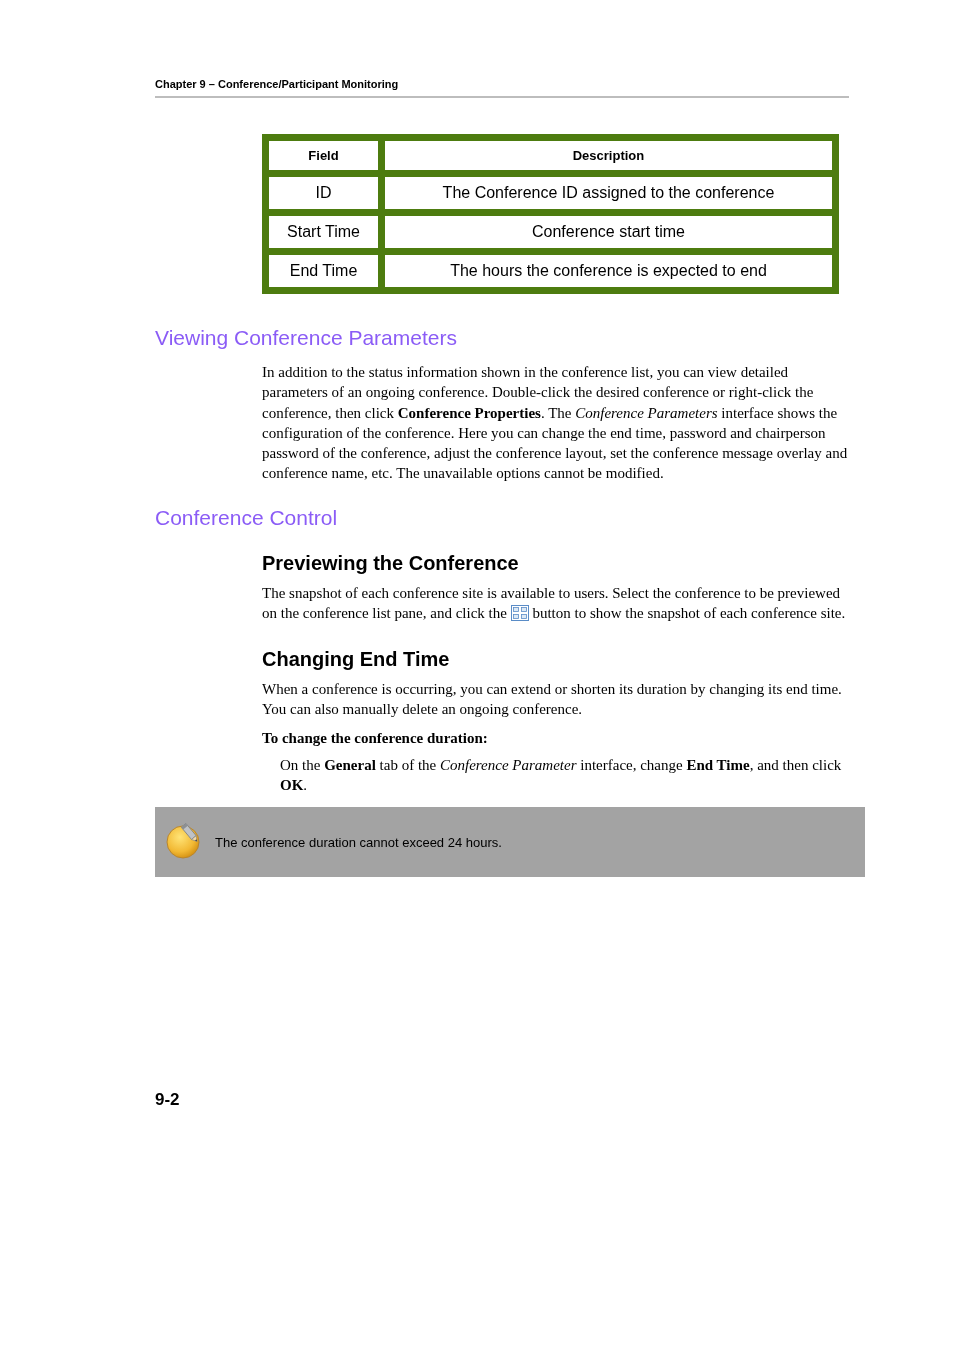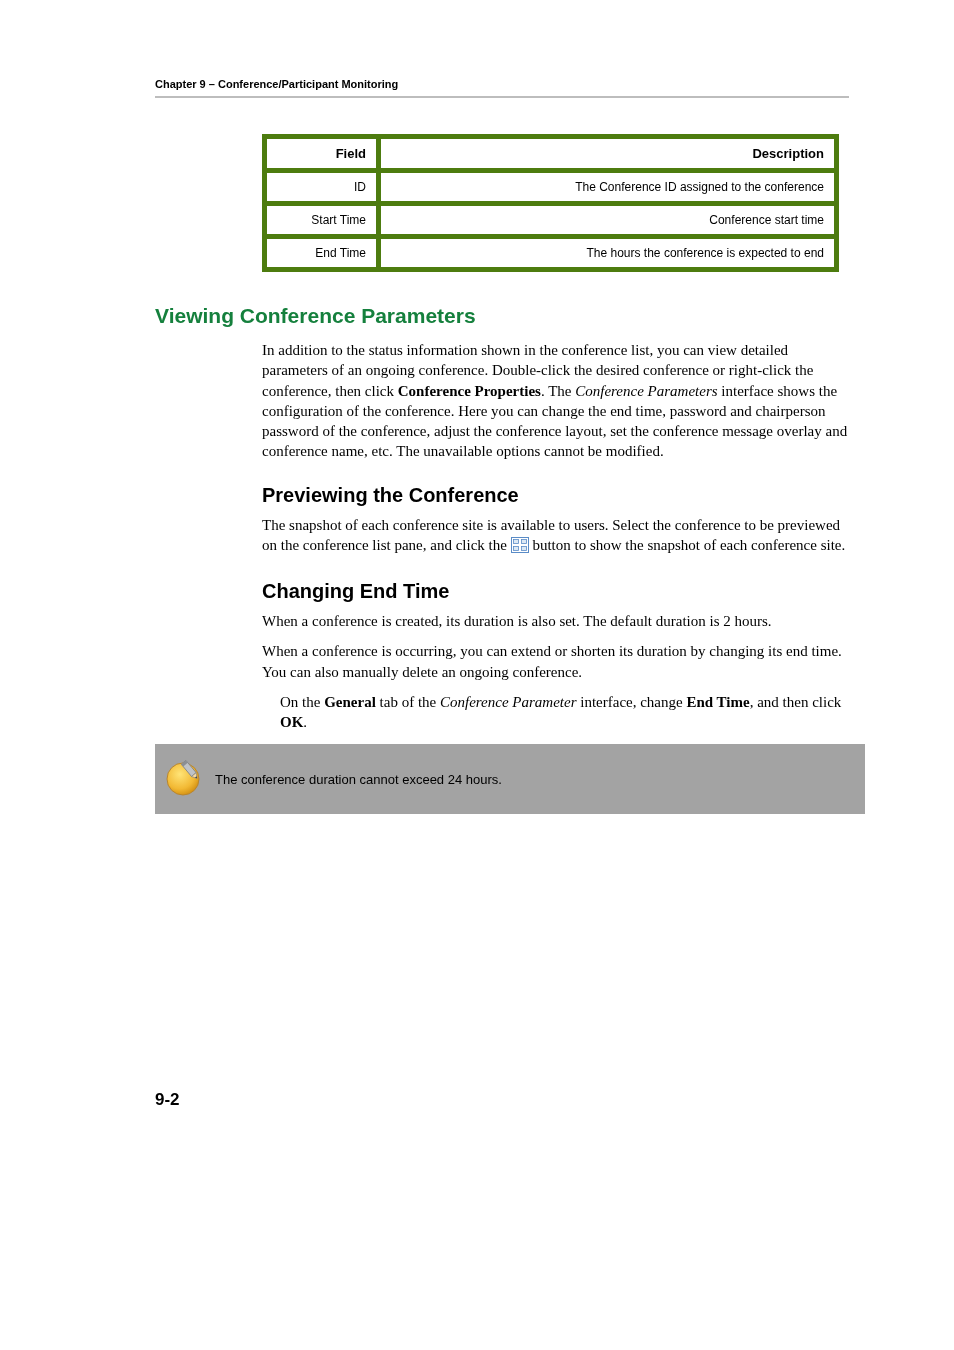--- a/index.html
+++ b/index.html
@@ -33,42 +33,42 @@
   .content-block {
     margin-left: 107px; 
   }
   table.simple {
     border-collapse: collapse;
     width: 577px;
     margin-left: 107px;
     margin-bottom: 32px;
   }
   table.simple th, table.simple td {
-    border: 5px solid #4d7c0f;
+    border: 7px solid #4d7c0f;
     padding: 7px 10px;
-    text-align: right;
+    text-align: center;
     vertical-align: top;
   }
   table.simple th {
     font-family: Arial, Helvetica, sans-serif;
     font-weight: bold;
     font-size: 13px;
   }
   table.simple td {
     font-family: Arial, Helvetica, sans-serif;
-    font-size: 12px;
+    font-size: 16px;
   }
   table.simple .col-field {
     width: 89px;
   }
   h1.section {
     font-family: "Futura", "Century Gothic", "Helvetica Neue", Arial, sans-serif;
-    font-weight: 700;
+    font-weight: 400;
     font-size: 21px;
-    color: #15803d;
+    color: #8b5cf6;
     margin: 22px 0 12px 0;
   }
   h2.subsection {
     font-family: "Futura", "Century Gothic", "Helvetica Neue", Arial, sans-serif;
     font-weight: 800;
     font-size: 20px;
     color: #000;
     margin: 22px 0 8px 0;
   }
   p.body {
@@ -151,41 +151,42 @@
     </tbody>
   </table>
 
   <h1 class="section">Viewing Conference Parameters</h1>
   <div class="content-block">
     <p class="body">
       <span>In addition to the status information shown in the conference list, you can view detailed parameters of an ongoing conference. Double-click the desired conference or right-click the conference, then click </span><b>Conference Properties</b><span>. The </span><i>Conference Parameters</i><span> interface shows the configuration of the conference. Here you can change the end time, password and chairperson password of the conference, adjust the conference layout, set the conference message overlay and conference name, etc. The unavailable options cannot be modified.</span>
     </p>
   </div>
 
+  <h1 class="section">Conference Control</h1>
 
   <div class="content-block">
 
     <h2 class="subsection">Previewing the Conference</h2>
     <p class="body">
       <span>The snapshot of each conference site is available to users. Select the conference to be previewed on the conference list pane, and click the </span>
       <span class="inline-icon">
         <svg width="18" height="16" viewBox="0 0 18 16">
           <rect x="0.5" y="0.5" width="17" height="15" fill="#ffffff" stroke="#5a8cc7" stroke-width="1"></rect>
           <rect x="2.5" y="2.5" width="5" height="4" fill="#dce9f5" stroke="#5a8cc7" stroke-width="0.8"></rect>
           <rect x="10.5" y="2.5" width="5" height="4" fill="#dce9f5" stroke="#5a8cc7" stroke-width="0.8"></rect>
           <rect x="2.5" y="9.5" width="5" height="4" fill="#dce9f5" stroke="#5a8cc7" stroke-width="0.8"></rect>
           <rect x="10.5" y="9.5" width="5" height="4" fill="#dce9f5" stroke="#5a8cc7" stroke-width="0.8"></rect>
         </svg>
       </span>
       <span> button to show the snapshot of each conference site.</span>
     </p>
 
     <h2 class="subsection">Changing End Time</h2>
-    <p class="body">When a conference is created, its duration is also set. The default duration is 2 hours.</p>
     <p class="body">When a conference is occurring, you can extend or shorten its duration by changing its end time. You can also manually delete an ongoing conference.</p>
+    <p class="instr-head">To change the conference duration:</p>
     <p class="step">
       <span>On the </span><b>General</b><span> tab of the </span><i>Conference Parameter</i><span> interface, change </span><b>End Time</b><span>, and then click </span><b>OK</b><span>.</span>
     </p>
   </div>
 
   <div class="note-box">
     <div class="note-icon">
       <svg width="42" height="42" viewBox="0 0 42 42">
         <defs>
           <radialGradient id="g1" cx="40%" cy="35%" r="65%">

